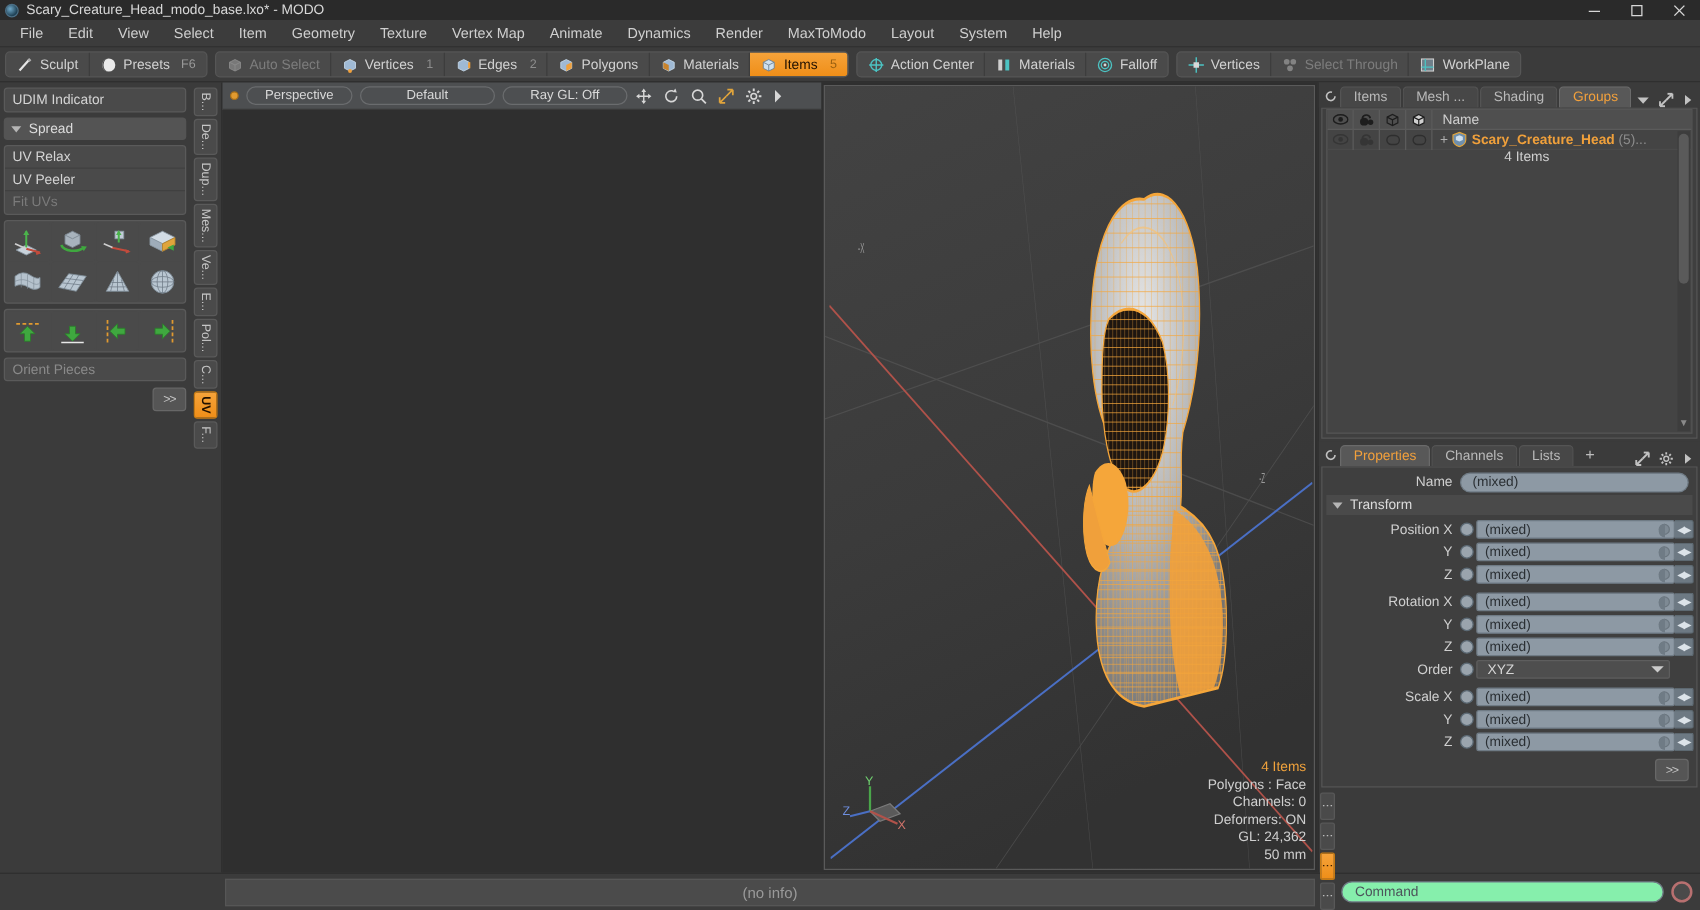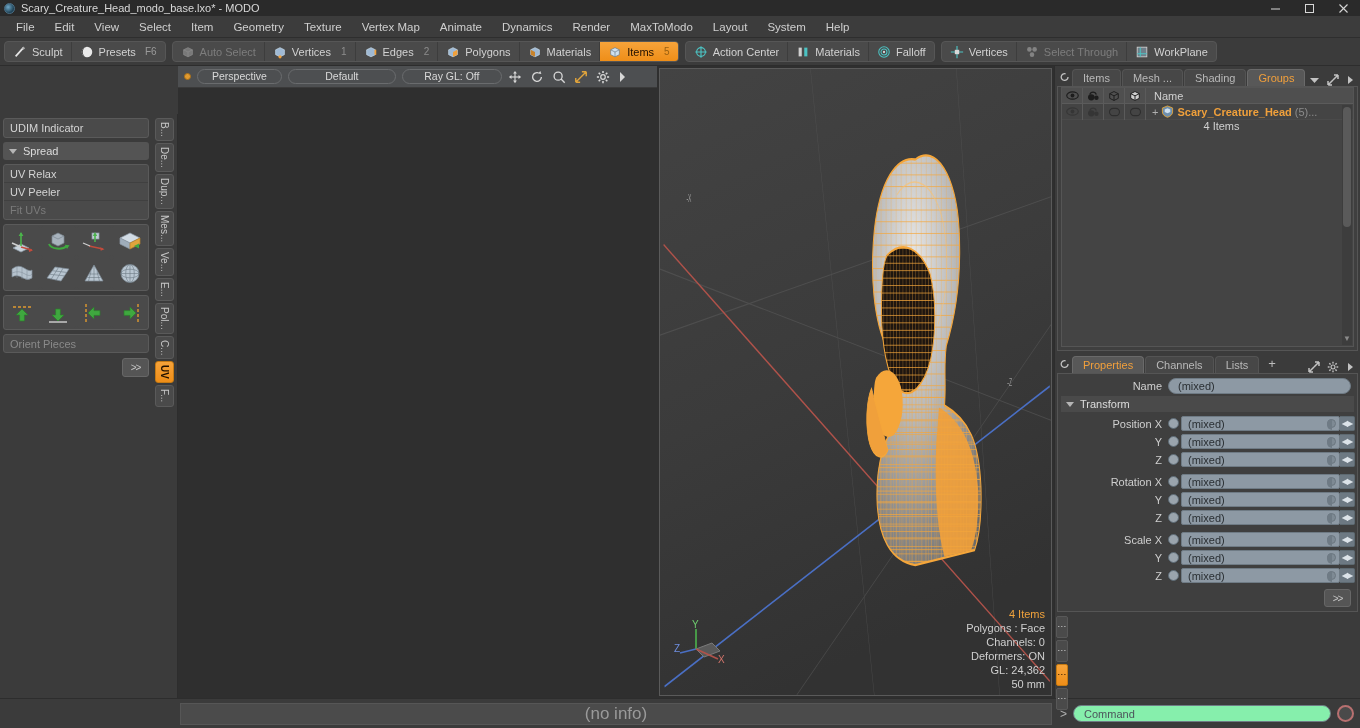--- a/index.html
+++ b/index.html
@@ -63,21 +63,21 @@
   .tbtn.active .num { color: #9a6010; }
   .tbtn .hot { color: #9a9a9a; font-size: 10px; margin-left: 4px; }
   .ico { width: 14px; height: 14px; flex: 0 0 14px; display: block; }
 
   
   .bodyrow { flex: 1 1 auto; display: flex; min-height: 0; }
 
   
   .leftpanel {
     width: 178px; flex: 0 0 178px; background: #3b3b3b; display: flex;
-    border-right: 1px solid #2d2d2d; position: relative; margin-top: 48px;
+    border-right: 1px solid #2d2d2d; position: relative;
   }
   .lefttools { width: 152px; flex: 0 0 152px; padding: 4px 3px 0 3px; }
   .tool-box {
     background: #4a4a4a; border: 1px solid #5a5a5a; border-radius: 3px;
     margin-bottom: 4px; overflow: hidden;
   }
   .tool-row {
     height: 18px; line-height: 18px; padding-left: 6px; font-size: 11px;
     color: #d4d4d4; border-bottom: 1px solid #404040;
   }
@@ -244,21 +244,21 @@
     justify-content: center; padding: 5px 0; overflow: hidden; white-space: nowrap;
   }
   .rp-vtab.dots { letter-spacing: 1px; }
   .rp-vtab.active { background: linear-gradient(#f6a33a, #ef8e18); border-color: #c57a13; color: #3a1e00; }
 
   
   .bottombar { height: 30px; flex: 0 0 30px; background: #3b3b3b; display: flex; align-items: center; border-top: 1px solid #2d2d2d; }
   .bb-left { width: 178px; flex: 0 0 178px; height: 30px; }
   .bb-info {
     flex: 1 1 auto; margin: 2px; height: 22px; background: #4b4b4b; border: 1px solid #565656;
-    display: flex; align-items: center; justify-content: center; color: #9a9a9a; font-size: 17px;
+    display: flex; align-items: center; justify-content: center; color: #9a9a9a; font-size: 12px;
   }
   .bb-cmd { width: 306px; flex: 0 0 306px; display: flex; align-items: center; gap: 6px; padding: 0 6px; }
   .cmd-prompt { color: #b0b0b0; font-size: 12px; }
   .cmd-input {
     flex: 1 1 auto; height: 17px; background: #86efac; border: 1px solid #6f7b85; border-radius: 9px;
     display: flex; align-items: center; padding-left: 10px; font-size: 11px; color: #4c545b;
   }
   .cmd-rec { width: 17px; height: 17px; border-radius: 50%; border: 2px solid #b87070; background: #4a4a4a; flex: 0 0 17px; }
 </style>
 </head>
@@ -915,20 +915,28 @@
             <div class="prop-row">
               <div class="prop-label">Z</div>
               <div class="radio"></div>
               <div class="prop-field">
                 <span>(mixed)</span>
                 <span class="chan"></span>
               </div>
               <div class="spin">◀▶</div>
             </div>
 
+            <div class="prop-row">
+              <div class="prop-label">Order</div>
+              <div class="radio"></div>
+              <div class="dropdown-field">
+                <span>XYZ</span>
+                <span class="dd-caret"></span>
+              </div>
+            </div>
 
             <div class="prop-row" style="margin-top:5px">
               <div class="prop-label">Scale X</div>
               <div class="radio"></div>
               <div class="prop-field">
                 <span>(mixed)</span>
                 <span class="chan"></span>
               </div>
               <div class="spin">◀▶</div>
             </div>

